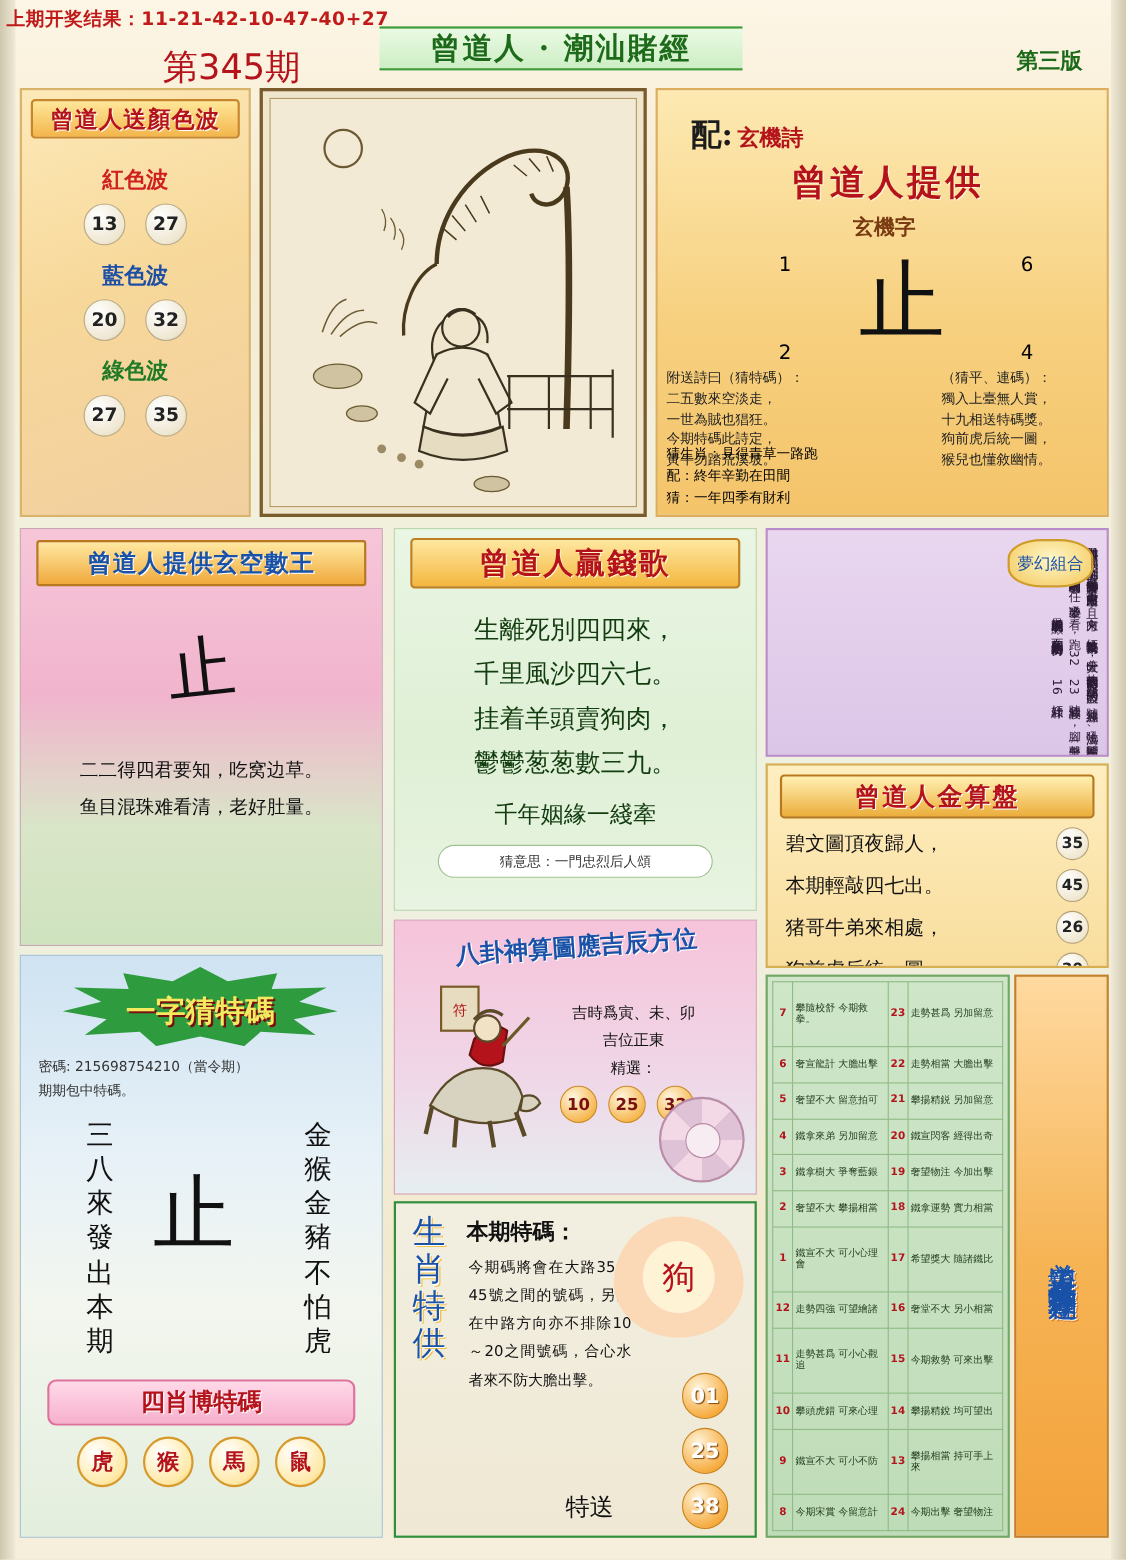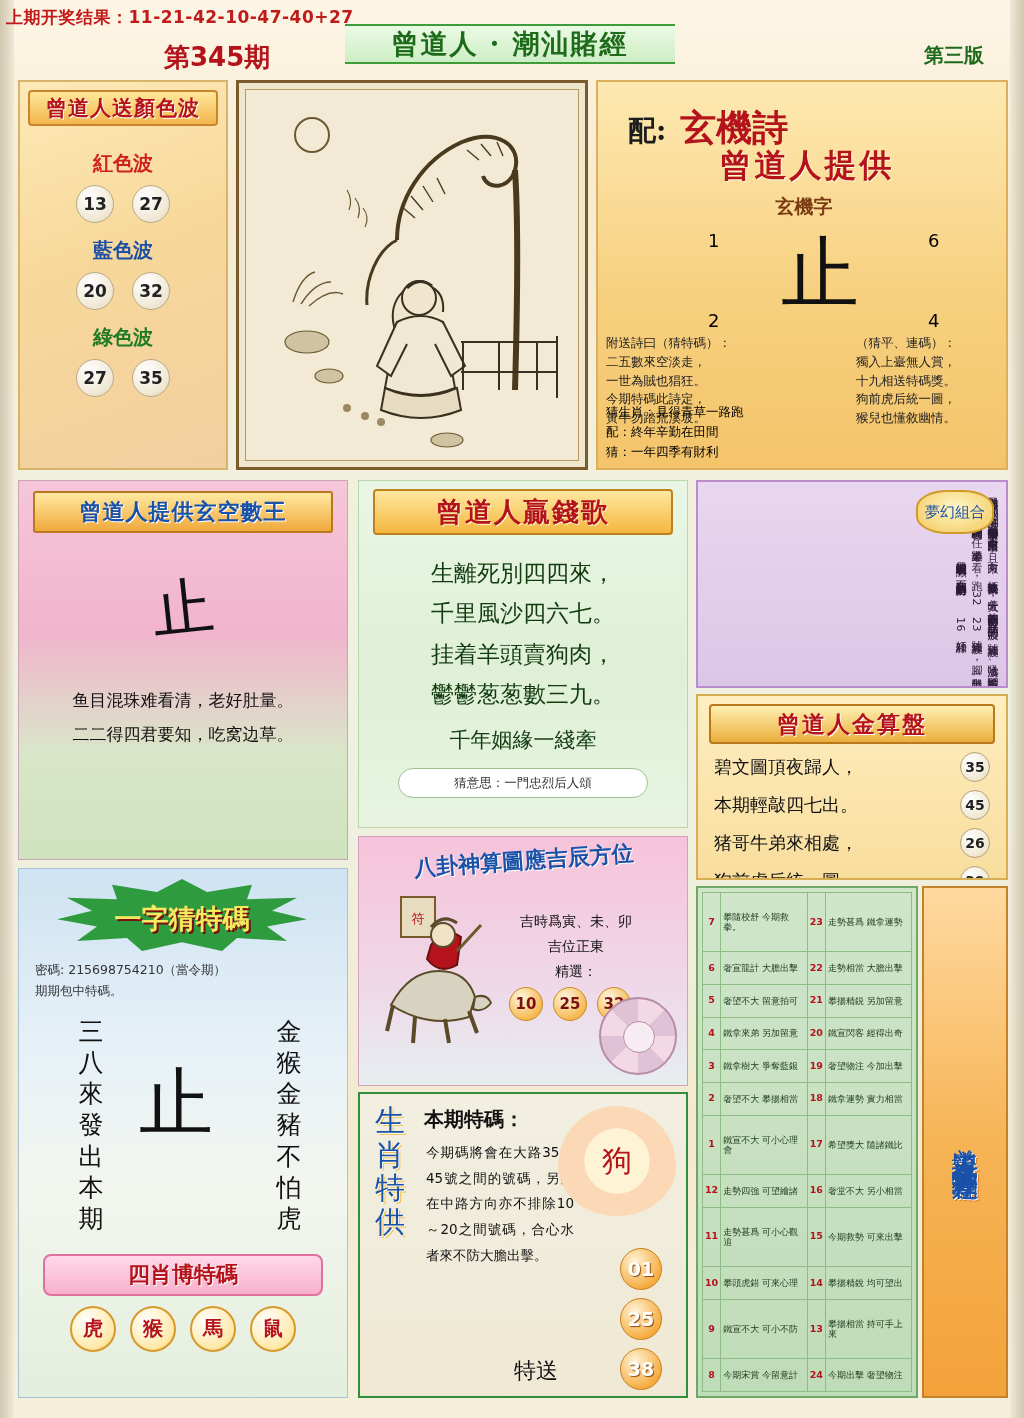--- a/index.html
+++ b/index.html
@@ -24,22 +24,22 @@
   .edge-r { right:0; background:linear-gradient(270deg,#cfc7ae,#efe9d6); }
 
   
   #header { position:absolute; left:0; top:0; width:1024px; height:72px; }
   #lastresult {
     position:absolute; left:6px; top:6px; width:330px; height:28px;
     color:#c01a1a; font-size:17px; font-weight:bold; letter-spacing:0.5px;
     white-space:nowrap;
   }
   #issue {
-    position:absolute; left:164px; top:40px;
-    color:#b4131b; font-size:26px; font-weight:bold;
+    position:absolute; left:148px; top:40px;
+    color:#b4131b; font-size:32px; font-weight:normal;
   }
   #masthead {
     position:absolute; left:345px; top:24px; width:330px; height:40px;
     background:linear-gradient(180deg,#eafae4,#cdeec4);
     border-top:2px solid #3e9c3a; border-bottom:2px solid #3e9c3a;
     display:flex; align-items:center; justify-content:center;
   }
   #masthead .mt {
     font-family:"DejaVu Serif","Liberation Serif",serif;
     font-size:27px; font-weight:bold; color:#1d6b1a; letter-spacing:2px;
@@ -82,21 +82,21 @@
 
   
   #pB { left:236px; top:80px; width:352px; height:390px;
         background:#efe6cd; border:3px solid #7a5c2c; padding:6px; }
   #pB .inner { width:100%; height:100%; background:#f2ead4; border:1px solid #b59a63; position:relative; }
 
   
   #pC { left:596px; top:80px; width:412px; height:390px;
         background:linear-gradient(180deg,#fde9b2,#f7d07f 55%,#f4c46a); border:2px solid #dcae5e; }
   #pC .l1 { position:absolute; left:30px; top:22px; font-size:28px; font-weight:bold; color:#1c1c1c; font-family:"DejaVu Serif",serif;}
-  #pC .l1 em { font-style:normal; color:#b4131b; font-size:36px; margin-left:14px; }
+  #pC .l1 em { font-style:normal; color:#b4131b; font-size:20px; margin-left:4px; }
   #pC .l2 { position:absolute; left:14px; top:62px; width:390px; text-align:center;
             font-size:32px; font-weight:bold; color:#b4131b; font-family:"DejaVu Serif",serif; letter-spacing:3px;
             text-shadow:1px 1px 0 #fff9de; }
   #pC .sub { position:absolute; left:0; top:112px; width:412px; text-align:center; font-size:19px; color:#7a3b12; font-weight:bold;}
   #pC .n1 { position:absolute; left:110px; top:148px; font-size:18px; }
   #pC .n2 { position:absolute; left:110px; top:228px; font-size:18px; }
   #pC .n3 { position:absolute; left:330px; top:148px; font-size:18px; }
   #pC .n4 { position:absolute; left:330px; top:228px; font-size:18px; }
   #pC .bigword { position:absolute; left:152px; top:140px; width:140px; text-align:center;
                  font-size:78px; font-family:"DejaVu Serif",serif; color:#111; }
@@ -377,22 +377,22 @@
         <div class="c">配：終年辛勤在田間</div>
       </div>
       <div>猜：一年四季有財利</div>
     </div>
   </div>
 
   <div class="panel" id="pD">
     <div class="ban bannerTitle">曾道人提供玄空數王</div>
     <div class="sig">止</div>
     <div class="lines">
+      <div>二二得四君要知，吃窝边草。</div>
       <div>鱼目混珠难看清，老好肚量。</div>
-      <div>二二得四君要知，吃窝边草。</div>
     </div>
   </div>
 
   <div class="panel" id="pE">
     <div class="starwrap">
       <div class="star"></div>
       <div class="startext">一字猜特碼</div>
     </div>
     <div class="code">
       <div>密碼: 215698754210（當令期）</div>
@@ -505,21 +505,21 @@
     </div>
   </div>
 
   <div class="panel" id="pK">
     <table>
       <tbody>
         <tr>
           <td class="n">7</td>
           <td>攀隨校舒 今期救拳。</td>
           <td class="n">23</td>
-          <td>走勢甚爲 鐵拿運勢</td>
+          <td>走勢甚爲 另加留意</td>
         </tr>
         <tr>
           <td class="n">6</td>
           <td>奢宣龍計 大膽出擊</td>
           <td class="n">22</td>
           <td>走勢相當 大膽出擊</td>
         </tr>
         <tr>
           <td class="n">5</td>
           <td>奢望不大 留意拍可</td>

